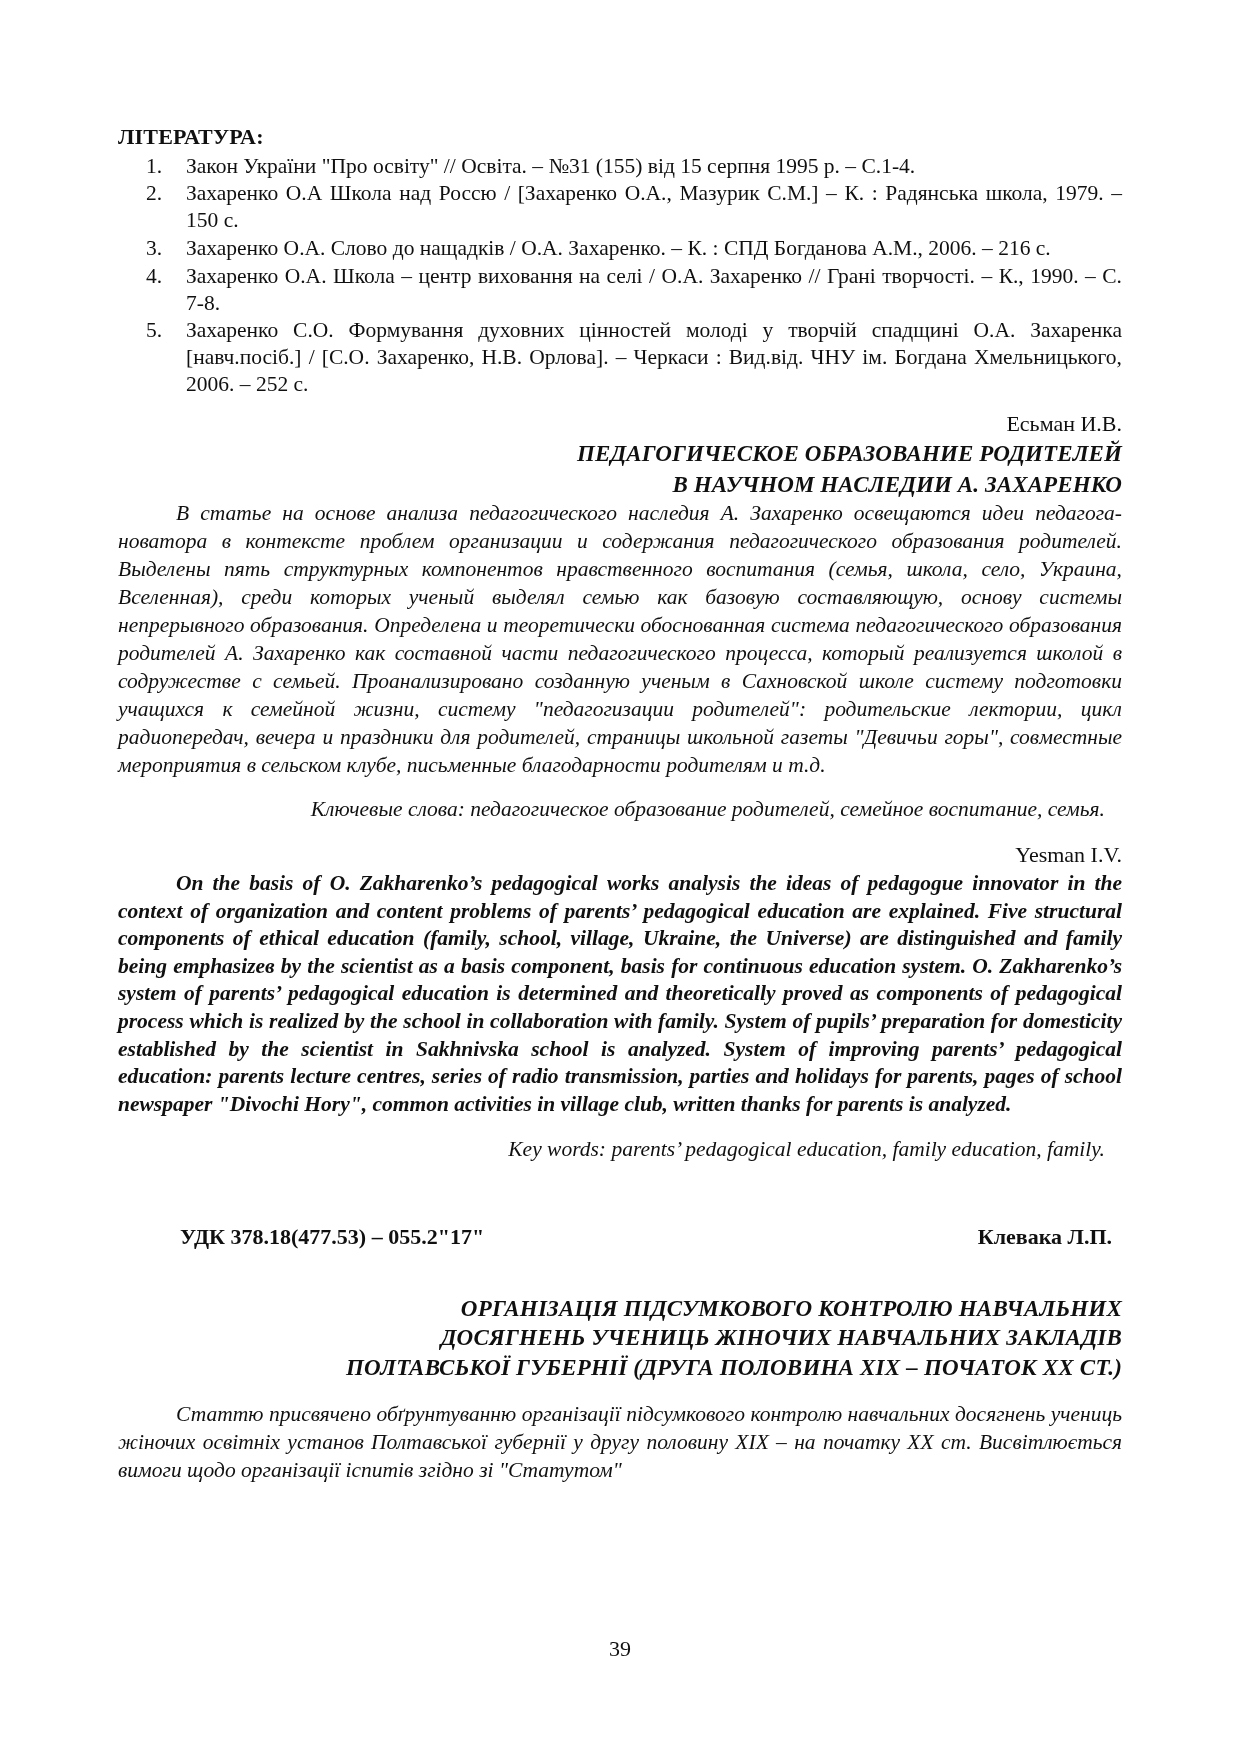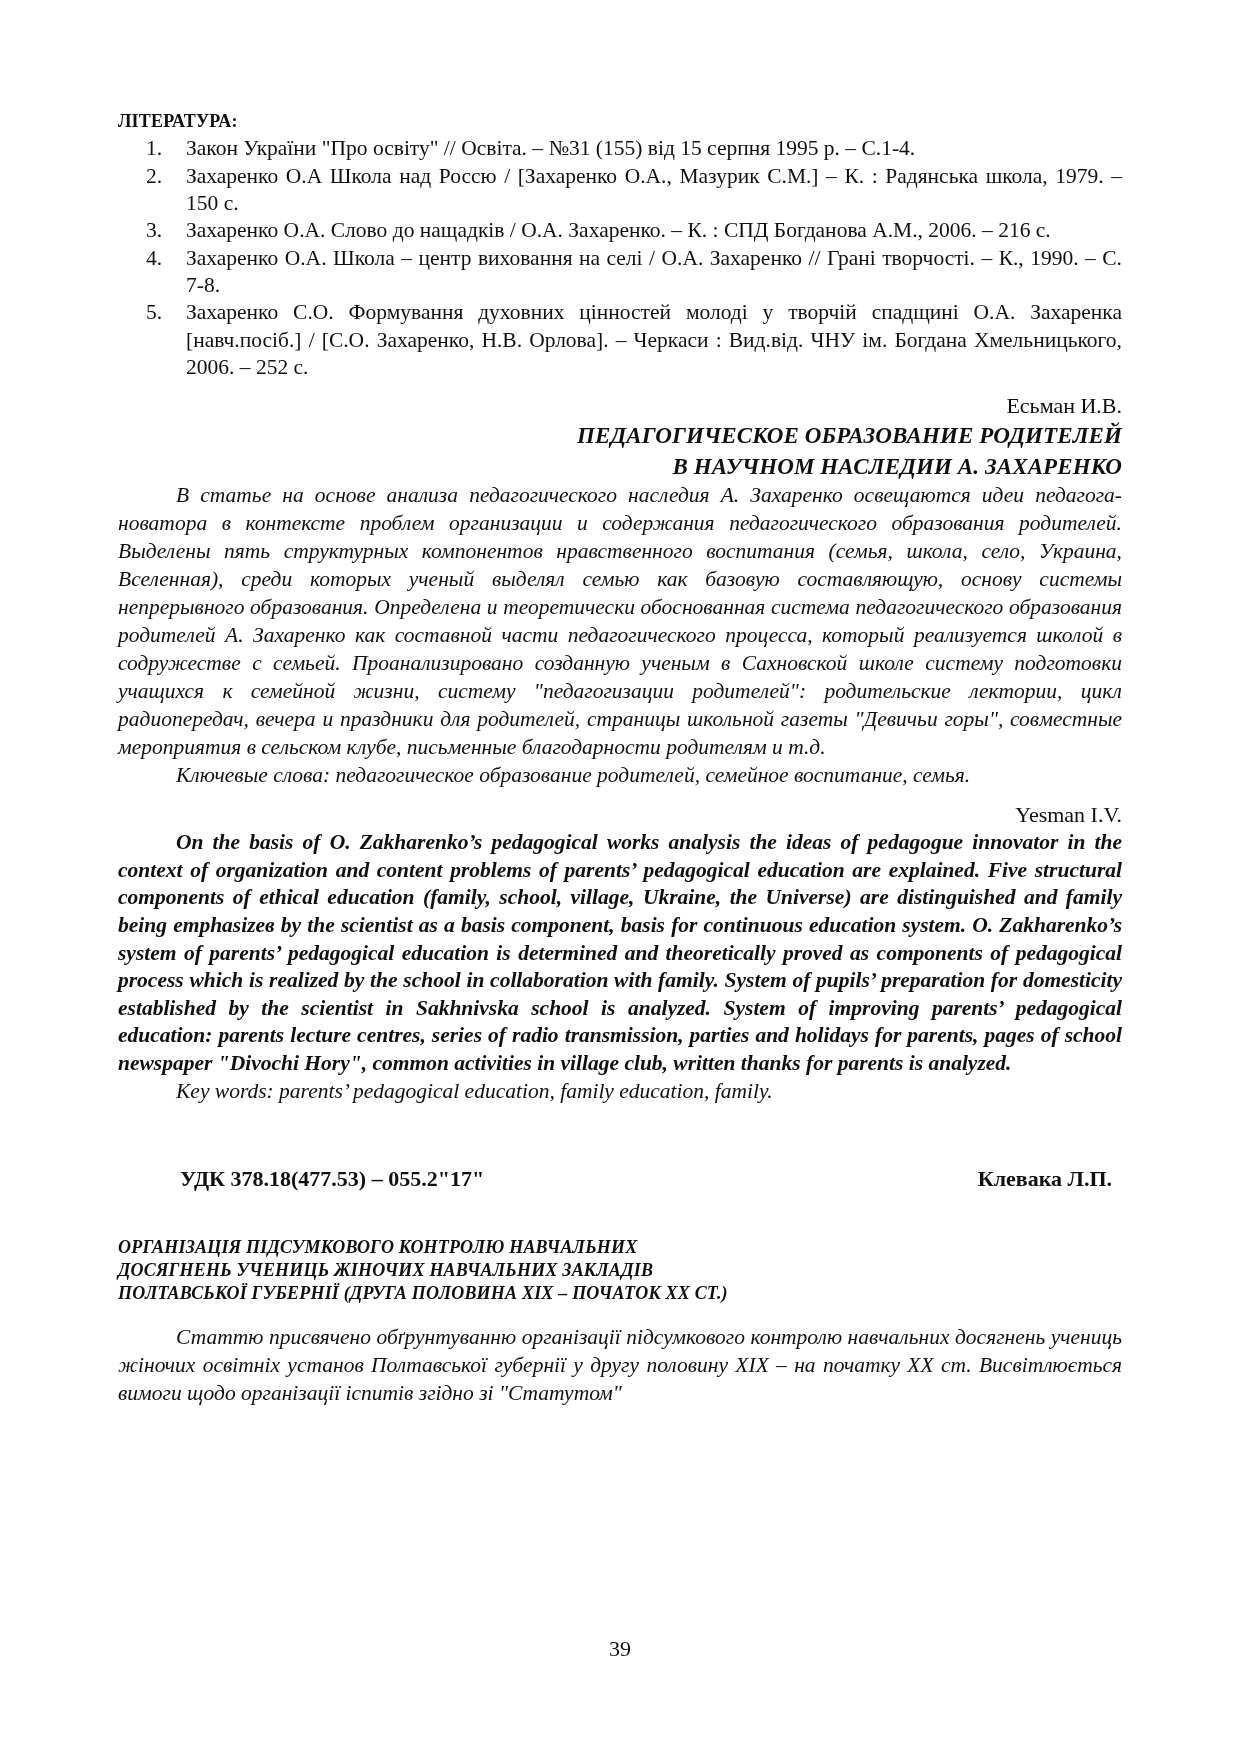--- a/index.html
+++ b/index.html
@@ -23,24 +23,24 @@
     box-sizing: border-box;
     padding: 108px 118px 40px 118px;
   }
   .content {
     width: 1004px;
     position: relative;
   }
 
   
   .refs-heading {
-    font-size: 18px;
+    font-size: 22px;
     font-weight: bold;
     letter-spacing: 0.2px;
-    margin: 3px 0 2px 0;
+    margin: 16px 0 2px 0;
     line-height: 1.22;
   }
   ol.refs {
     list-style: none;
     margin: 0;
     padding: 0;
   }
   ol.refs li {
     position: relative;
     font-size: 21.5px;
@@ -89,42 +89,42 @@
     text-justify: inter-word;
     margin: 0;
     text-indent: 58px;
     hyphens: none;
   }
   .abstract.tight { line-height: 1.285; font-weight: bold; }
   .keywords {
     font-style: italic;
     font-size: 21.5px;
     line-height: 1.30;
-    text-align: left;
+    text-align: right;
     text-indent: 58px;
-    margin: 0;
+    margin: 17px;
   }
 
   
   .udc-row {
     display: flex;
     justify-content: space-between;
     align-items: baseline;
     font-size: 22px;
     font-weight: bold;
     margin-top: 60px;
   }
   .udc-row .udc { padding-left: 62px; }
   .udc-row .udc-author { padding-right: 10px; }
 
   .big-title {
-    text-align: left;
-    font-style: italic;
-    font-weight: bold;
-    font-size: 18px;
+    text-align: right;
+    font-style: italic;
+    font-weight: bold;
+    font-size: 23px;
     line-height: 1.30;
     margin: 44px 0 0 0;
     letter-spacing: 0.2px;
   }
 
   .bottom-abstract {
     margin-top: 18px;
   }
 
   

